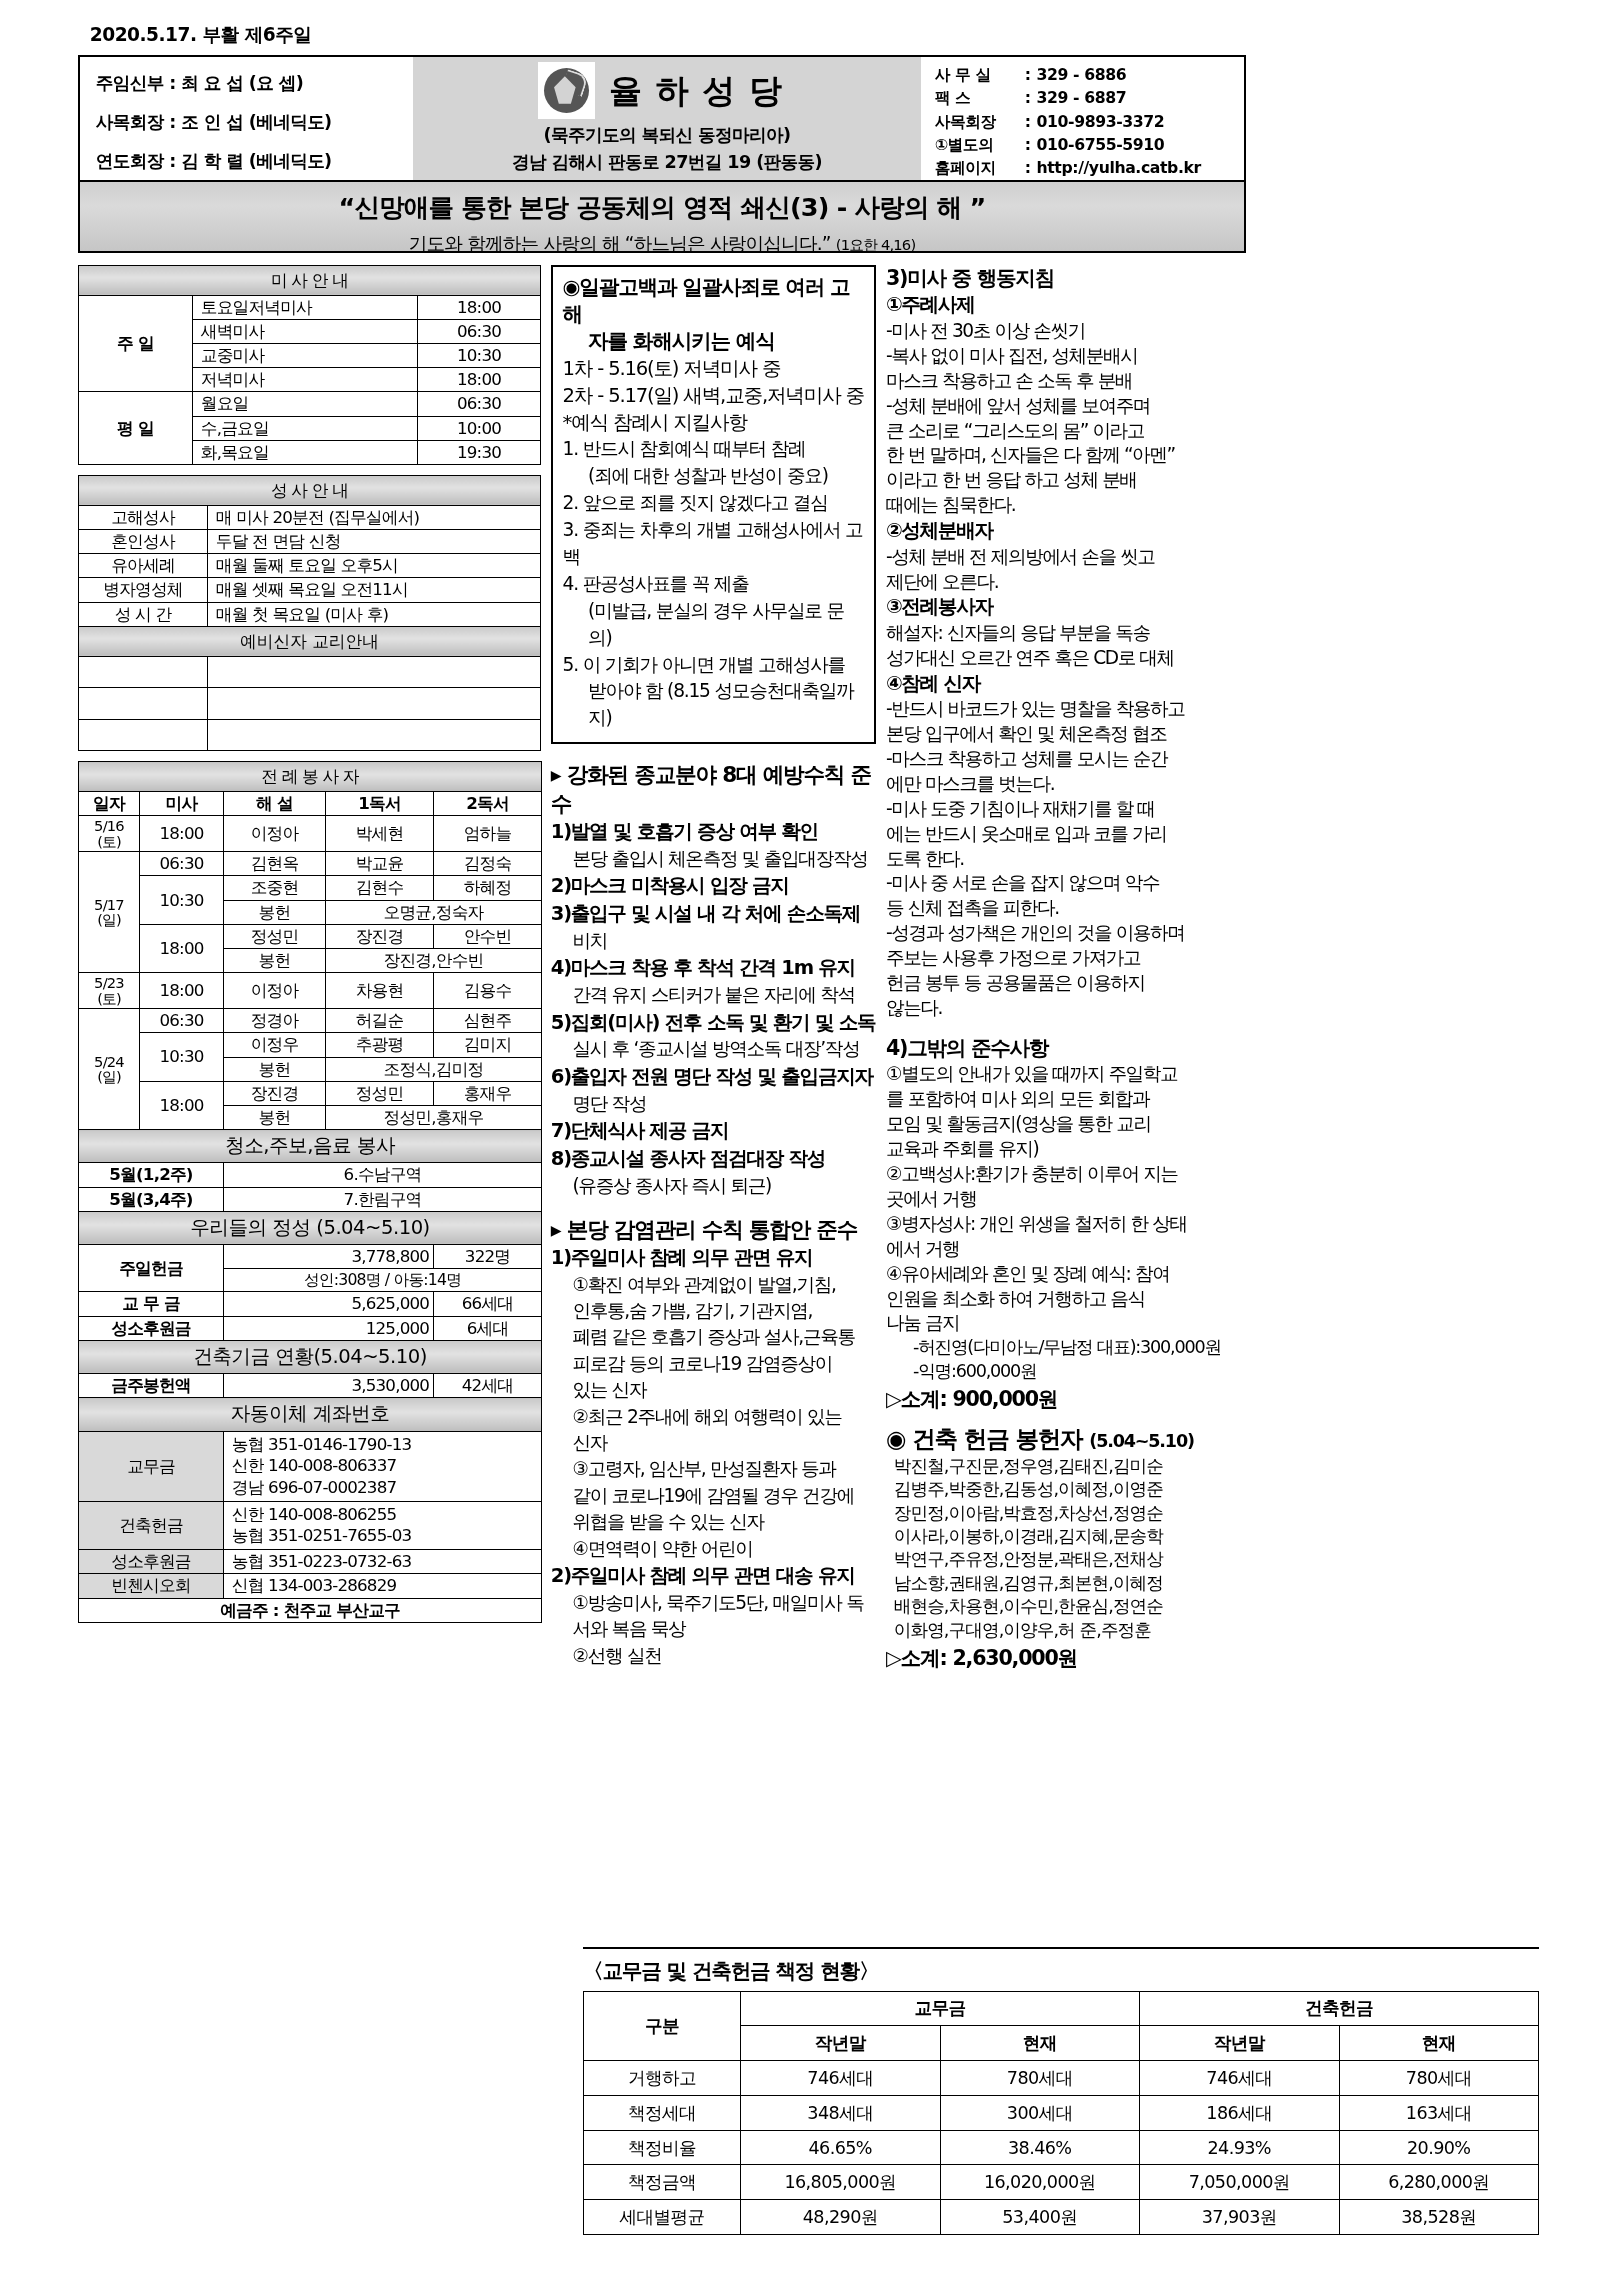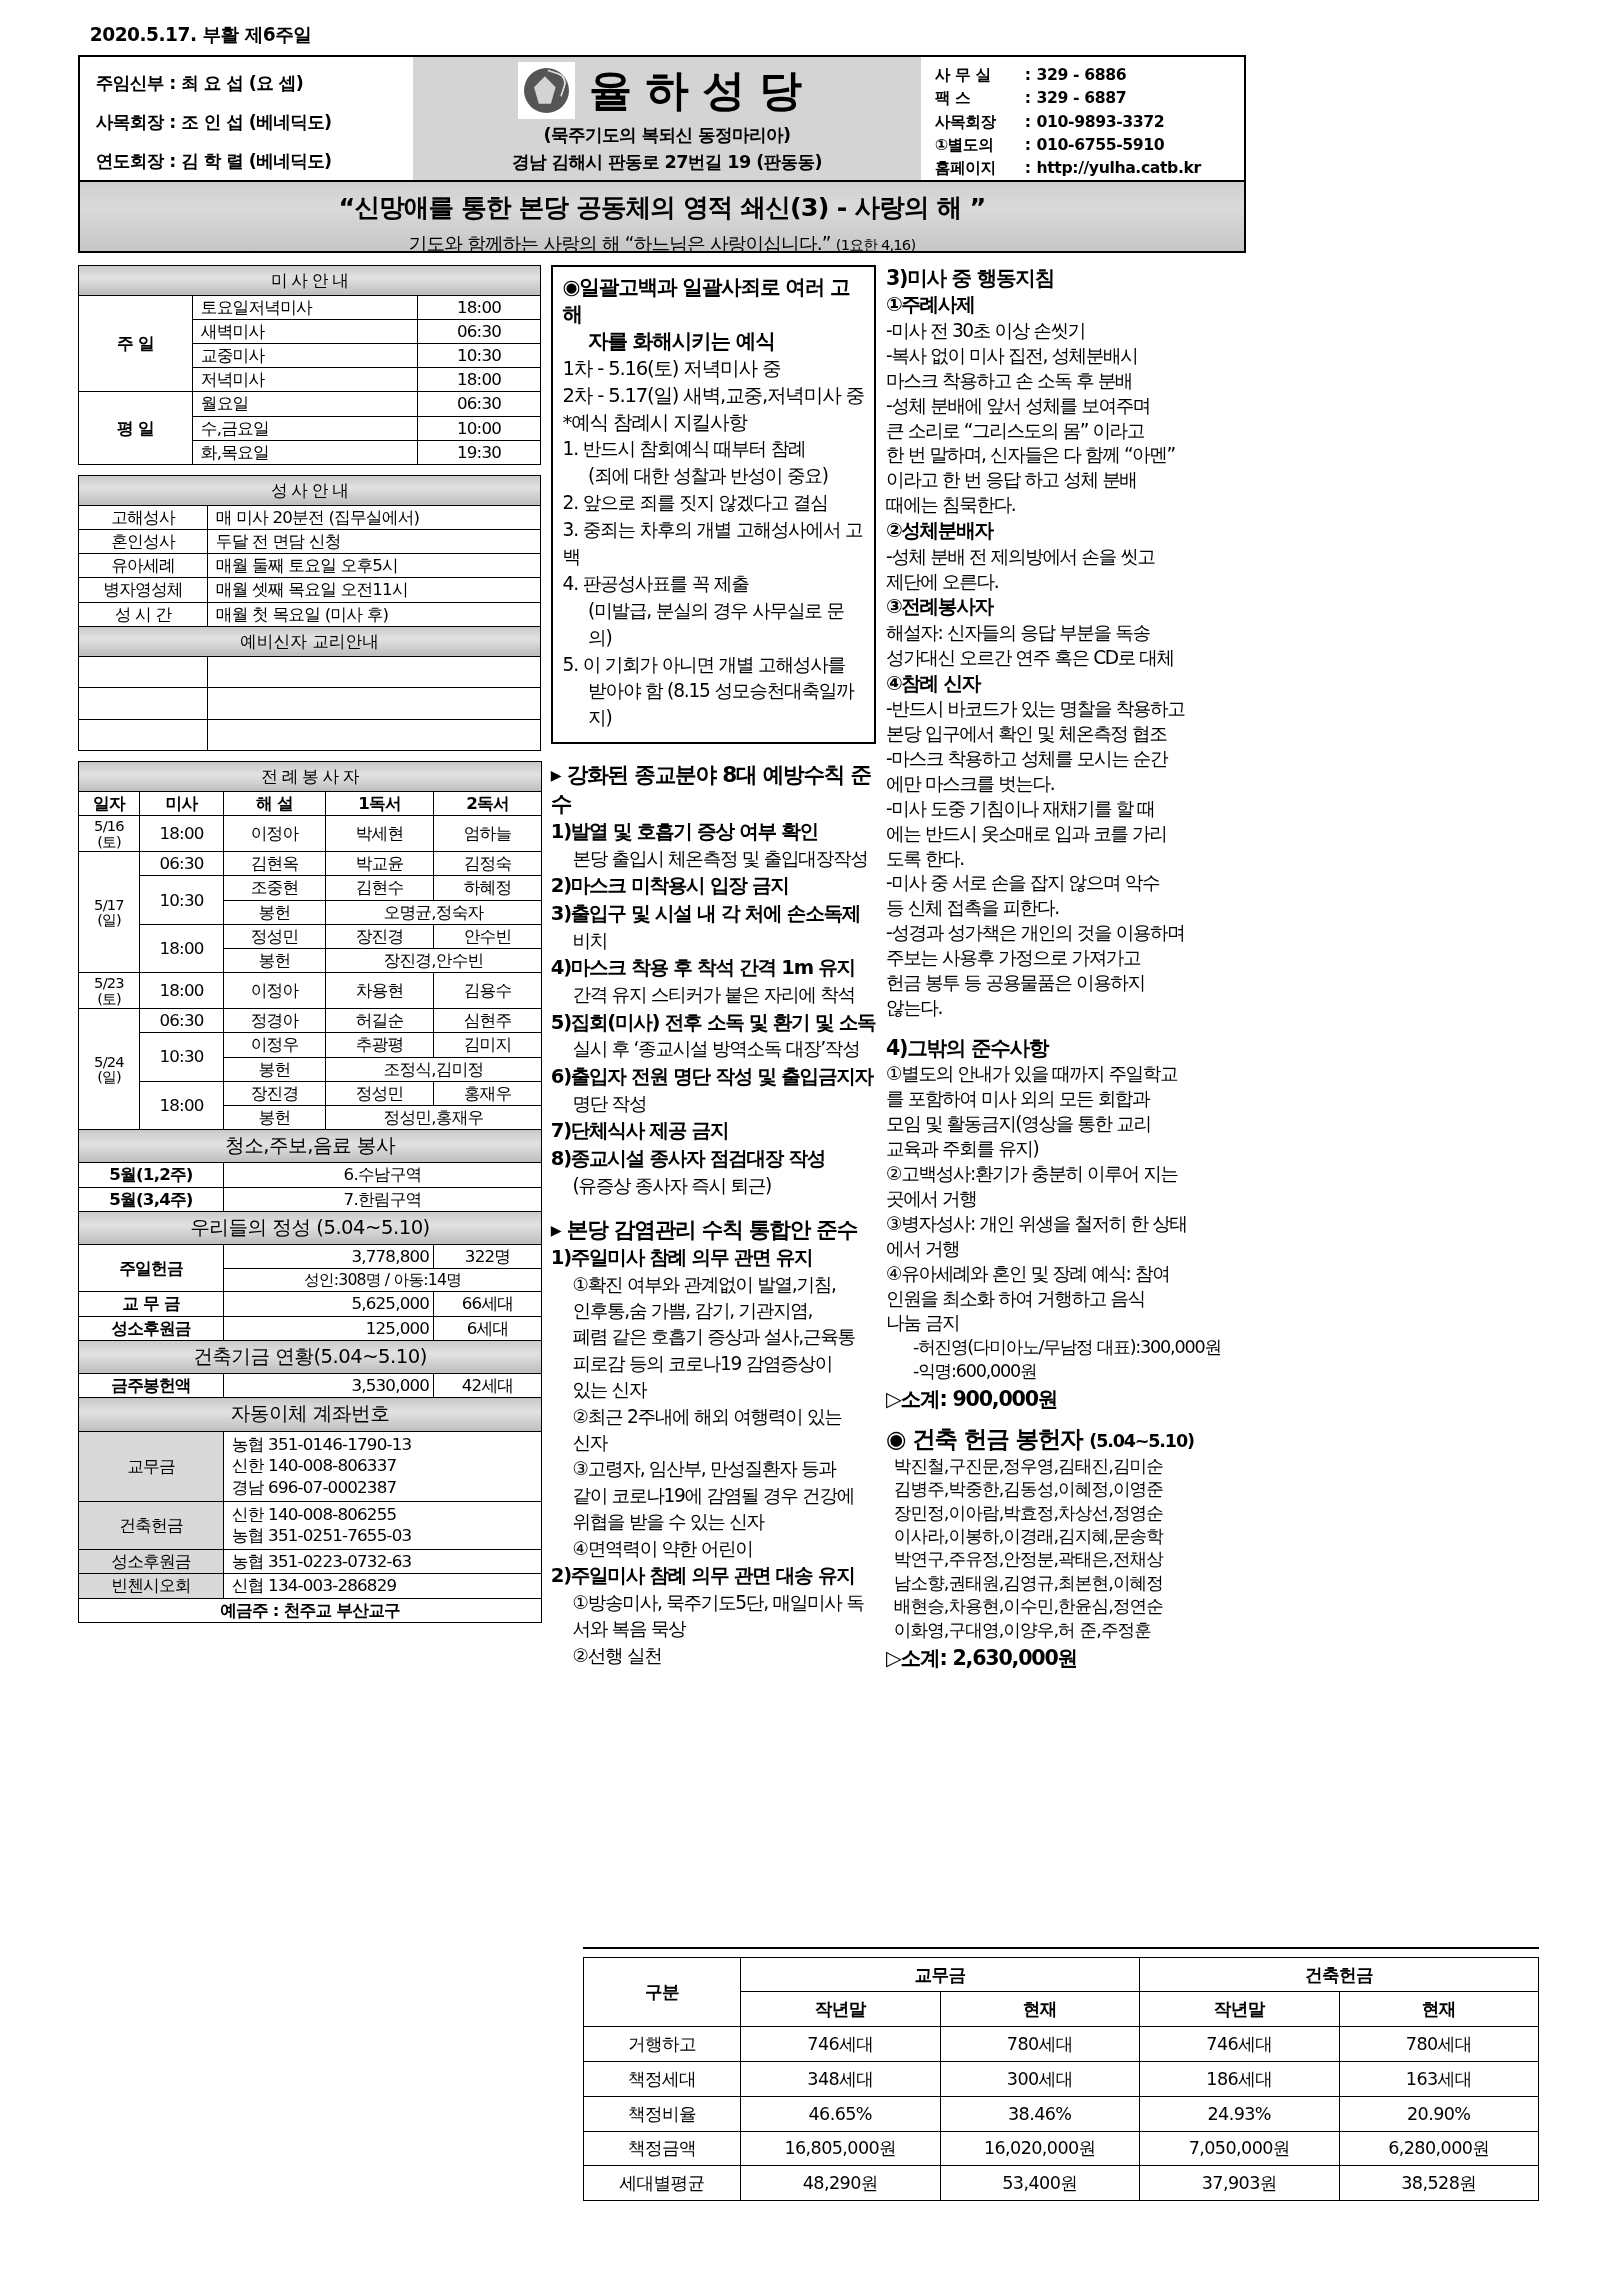--- a/index.html
+++ b/index.html
@@ -93,21 +93,21 @@
     content: "";
     position: absolute;
     right: 3.9px; top: 3.9px;
     width: 19.6px; height: 19.6px;
     border-top: 2.9px solid #ddd;
     border-right: 2.9px solid #ddd;
     border-radius: 0 50% 0 0;
     transform: rotate(18deg);
   }
   .mast-name {
-    font-size: 43px;
+    font-size: 33px;
     font-weight: bold;
     letter-spacing: 13.7px;
     line-height: 1;
   }
   .mast-sub1 {
     font-size: 17.6px;
     font-weight: bold;
     letter-spacing: -0.6px;
     margin-top: 3.9px;
   }
@@ -819,20 +819,21 @@
         <div class="names-line">배현승,차용현,이수민,한윤심,정연순</div>
         <div class="names-line">이화영,구대영,이양우,허  준,주정훈</div>
         <div class="donate-total">▷소계: 2,630,000원</div>
       </div>
 
     </div>
   </div>
 
   <div class="bottom-wide">
     <hr class="hr-sep">
+    <div class="bw-title">〈교무금 및 건축헌금 책정 현황〉</div>
     <table class="fin">
       <colgroup>
           <col style="width:157px">
           <col>
           <col>
           <col>
           <col>
         </colgroup>
       <tbody>
           <tr>

